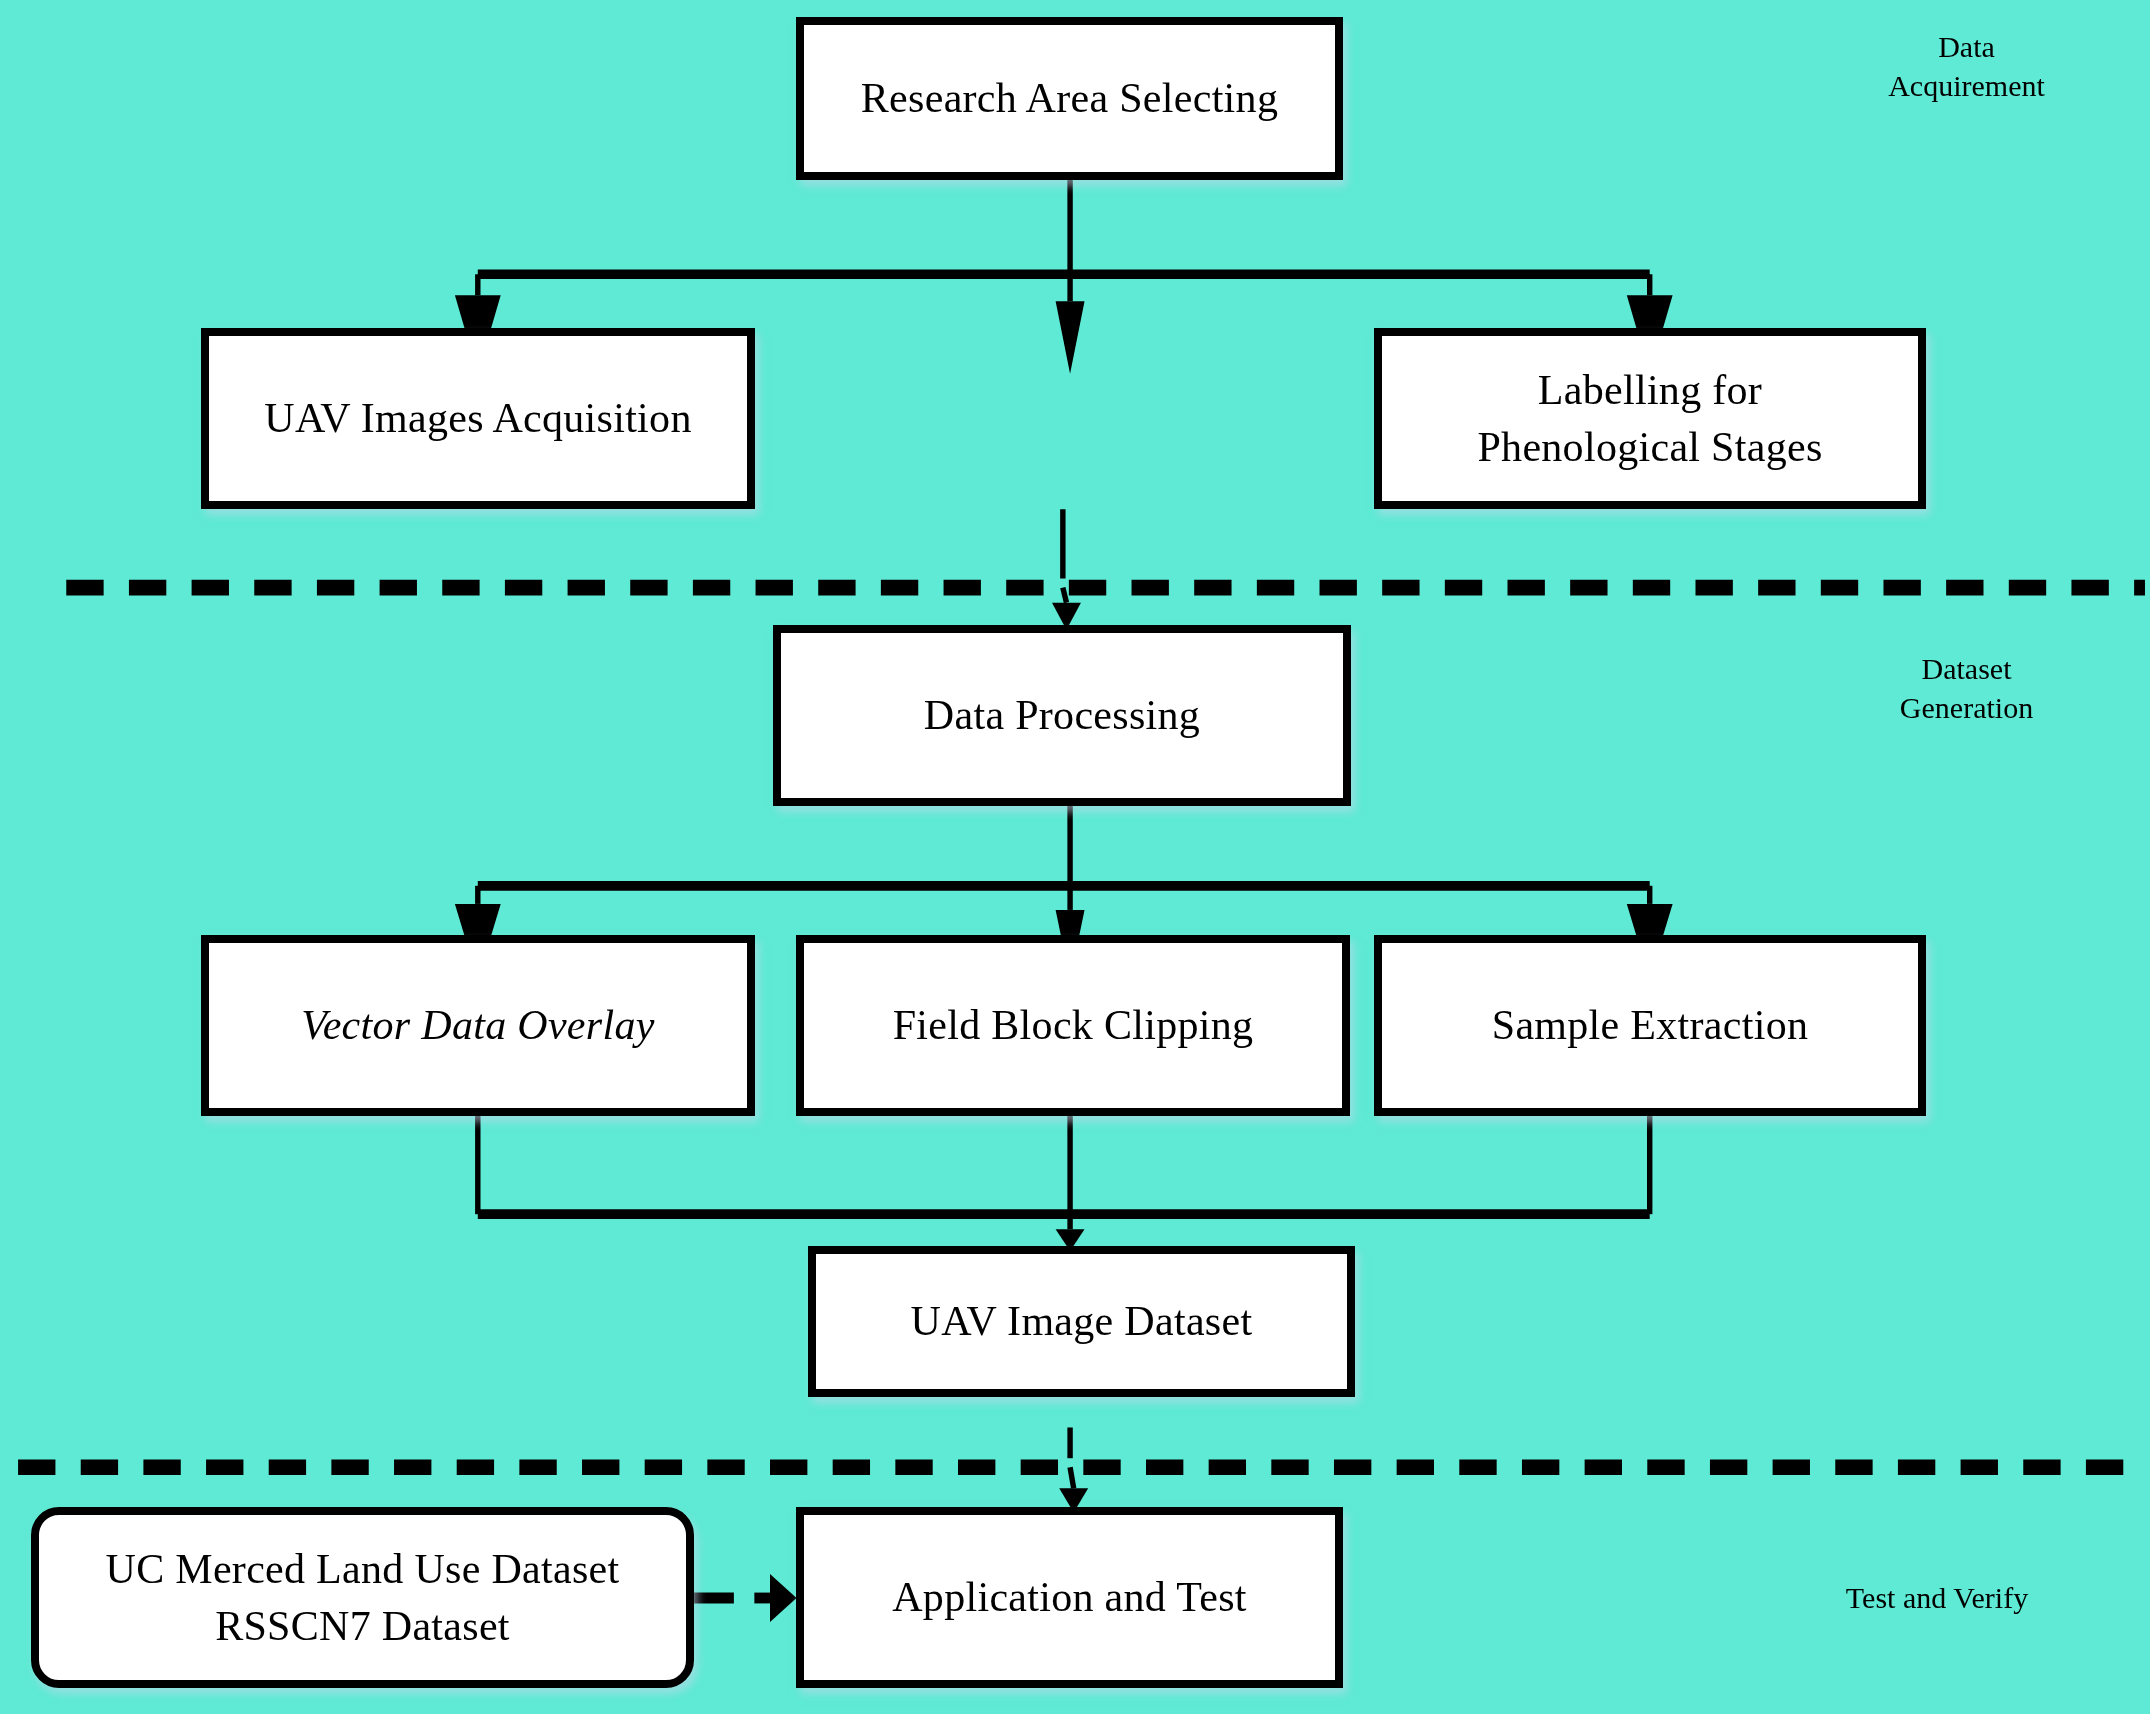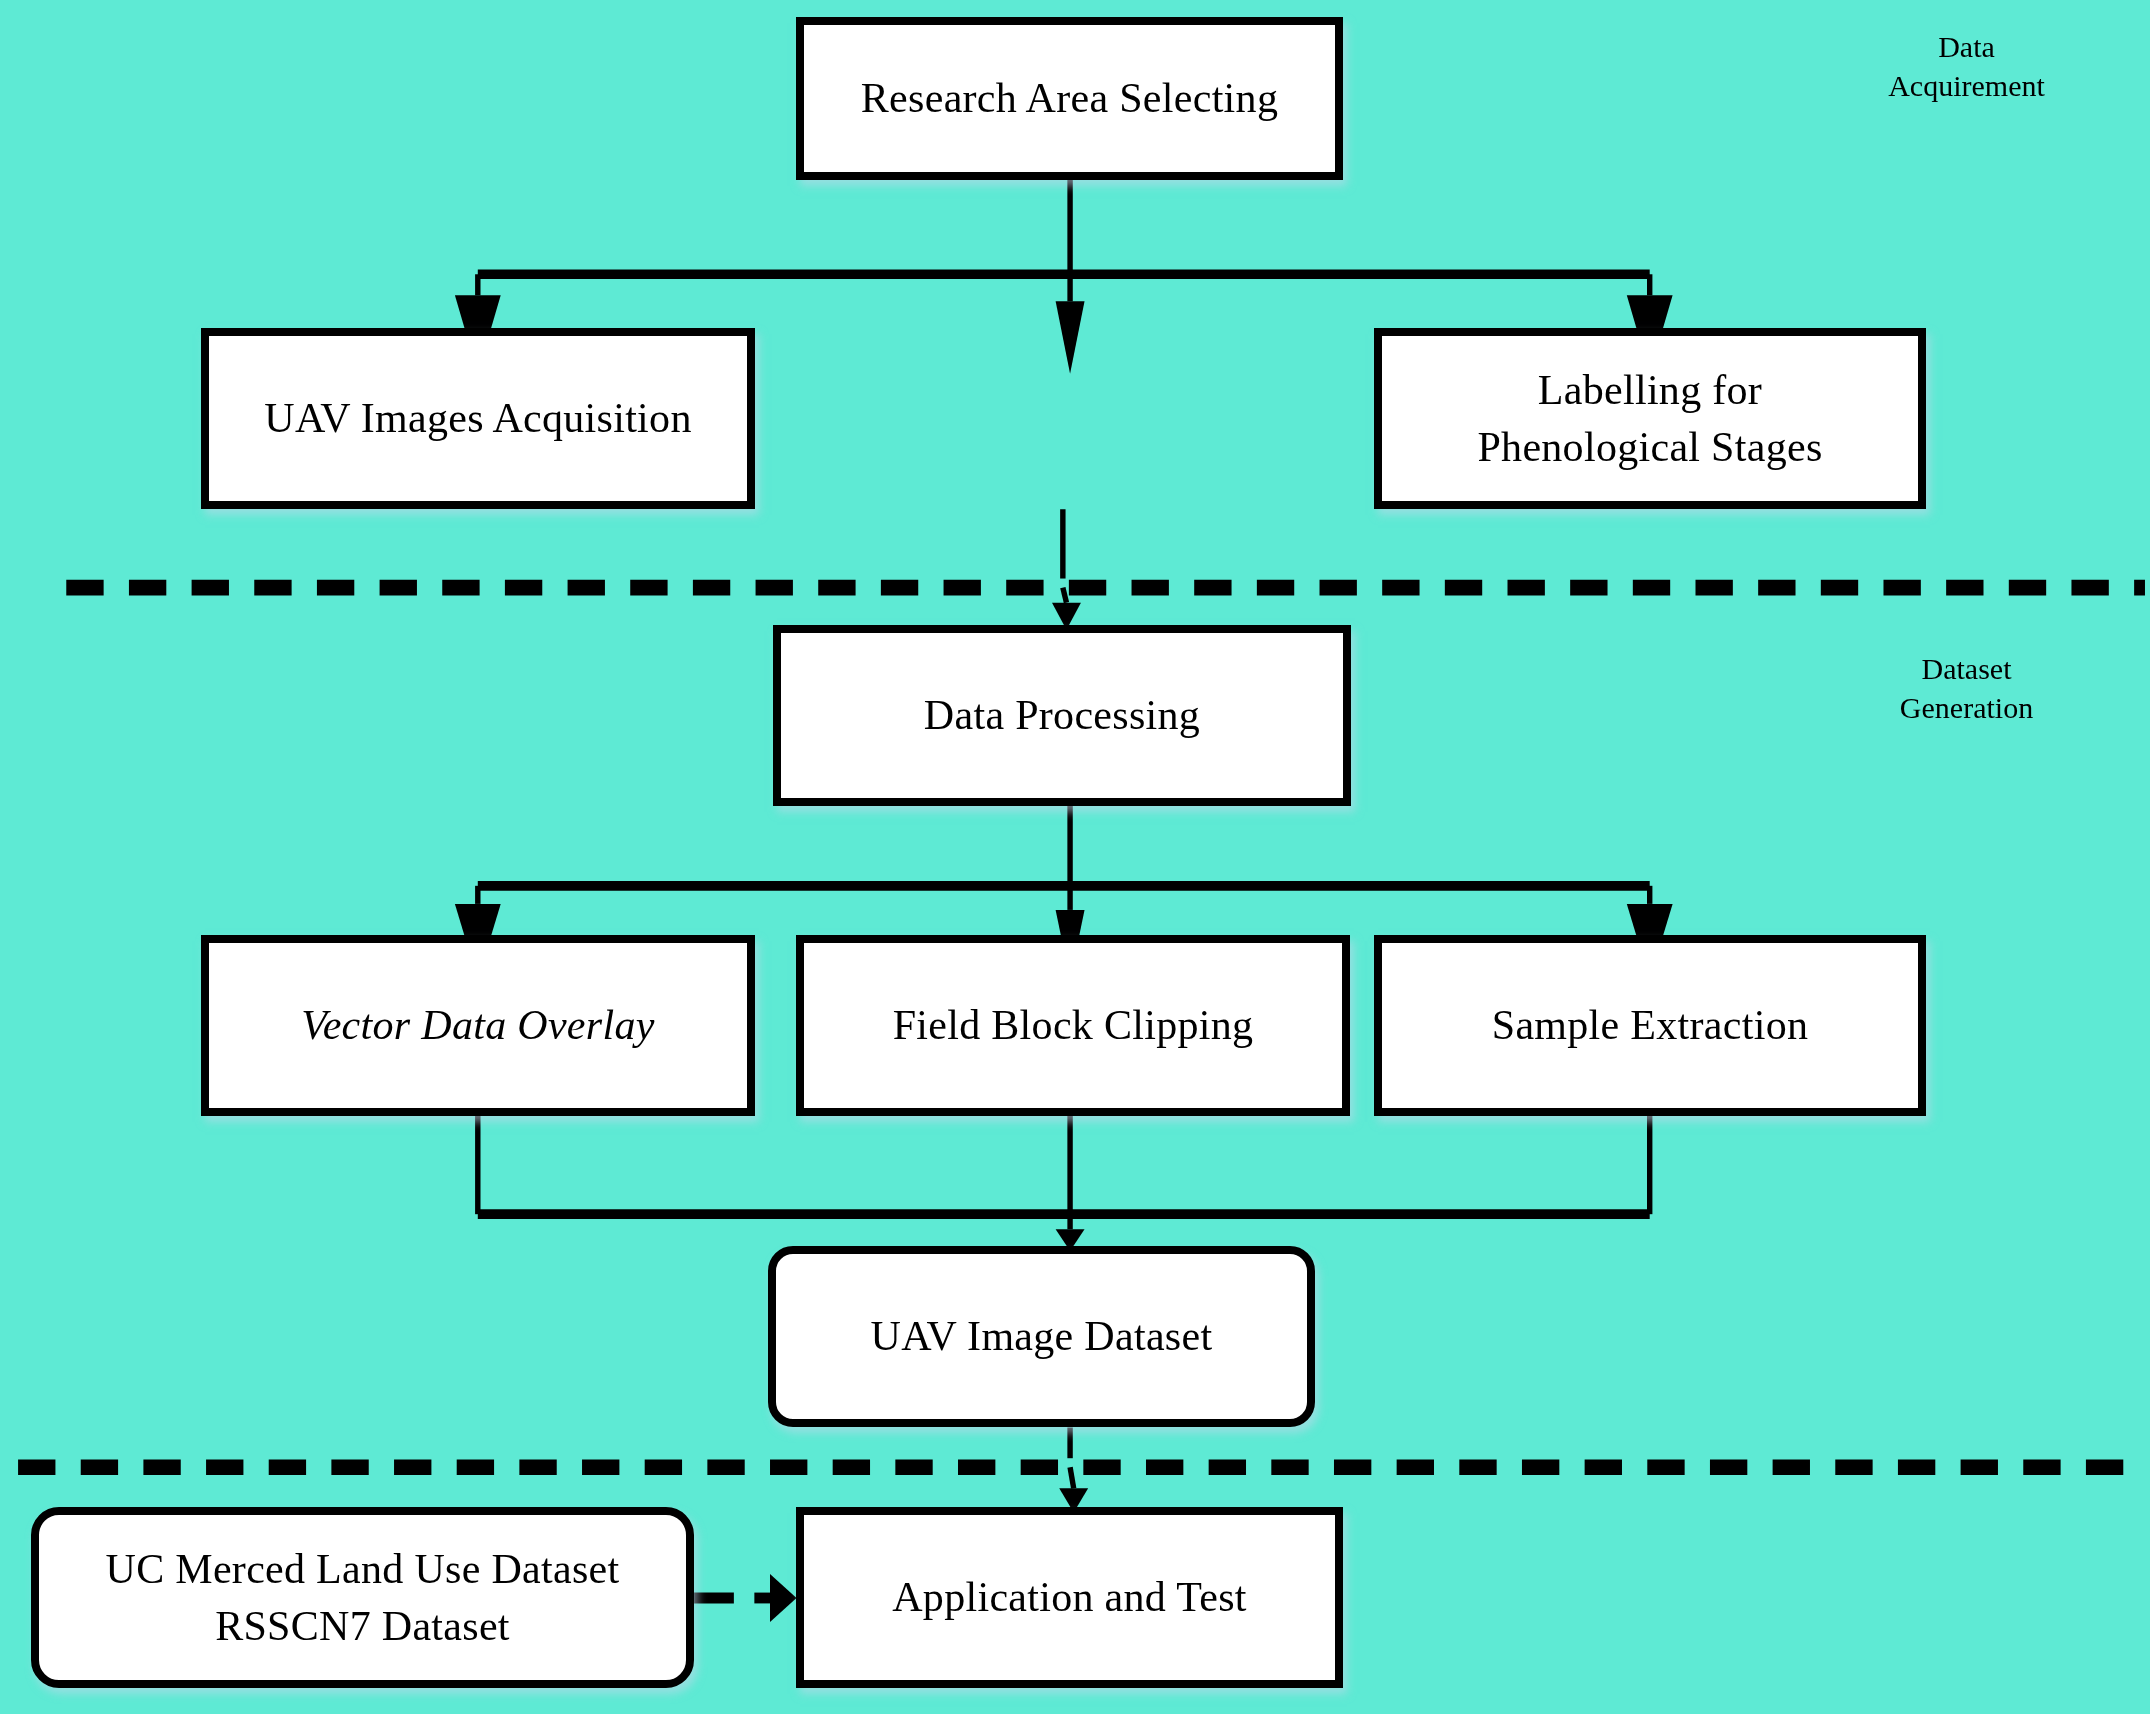--- a/index.html
+++ b/index.html
@@ -139,34 +139,35 @@
   </div>
 
   <div class="node" style="left:796px; top:935px; width:554px; height:181px;">
     <span class="label">Field Block Clipping</span>
   </div>
 
   <div class="node" style="left:1374px; top:935px; width:552px; height:181px;">
     <span class="label">Sample Extraction</span>
   </div>
 
-  <div class="node" style="left:768px; top:1246px; width:547px; height:181px;border-radius:25px;">
+  <div class="node" style="left:808px; top:1246px; width:547px; height:151px;">
     <span class="label">UAV Image Dataset</span>
   </div>
 
   <div class="node" style="left:31px; top:1507px; width:663px; height:181px;border-radius:28px;">
     <span class="label">UC Merced Land Use Dataset
 RSSCN7 Dataset</span>
   </div>
 
   <div class="node" style="left:796px; top:1507px; width:547px; height:181px;">
     <span class="label">Application and Test</span>
   </div>
 
   <div class="stage-label" style="left:1795px; top:27px; width:343px;">Data
 Acquirement</div>
 
   <div class="stage-label" style="left:1795px; top:649px; width:343px;">Dataset
 Generation</div>
 
+  <div class="stage-label" style="left:1735px; top:1578px; width:404px;">Test and Verify</div>
 
 </div>
 
 
 </body></html>

